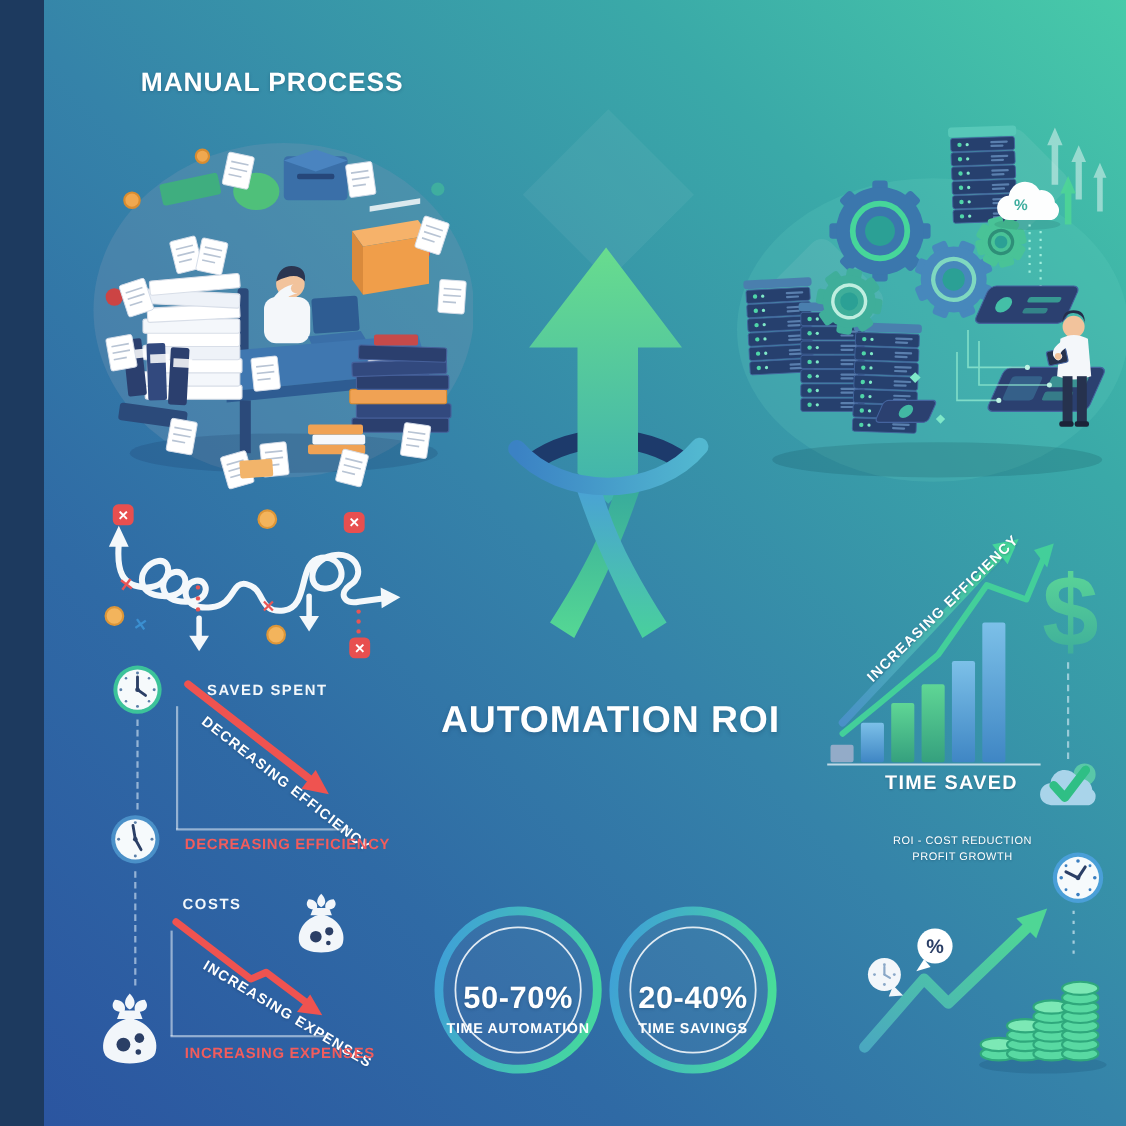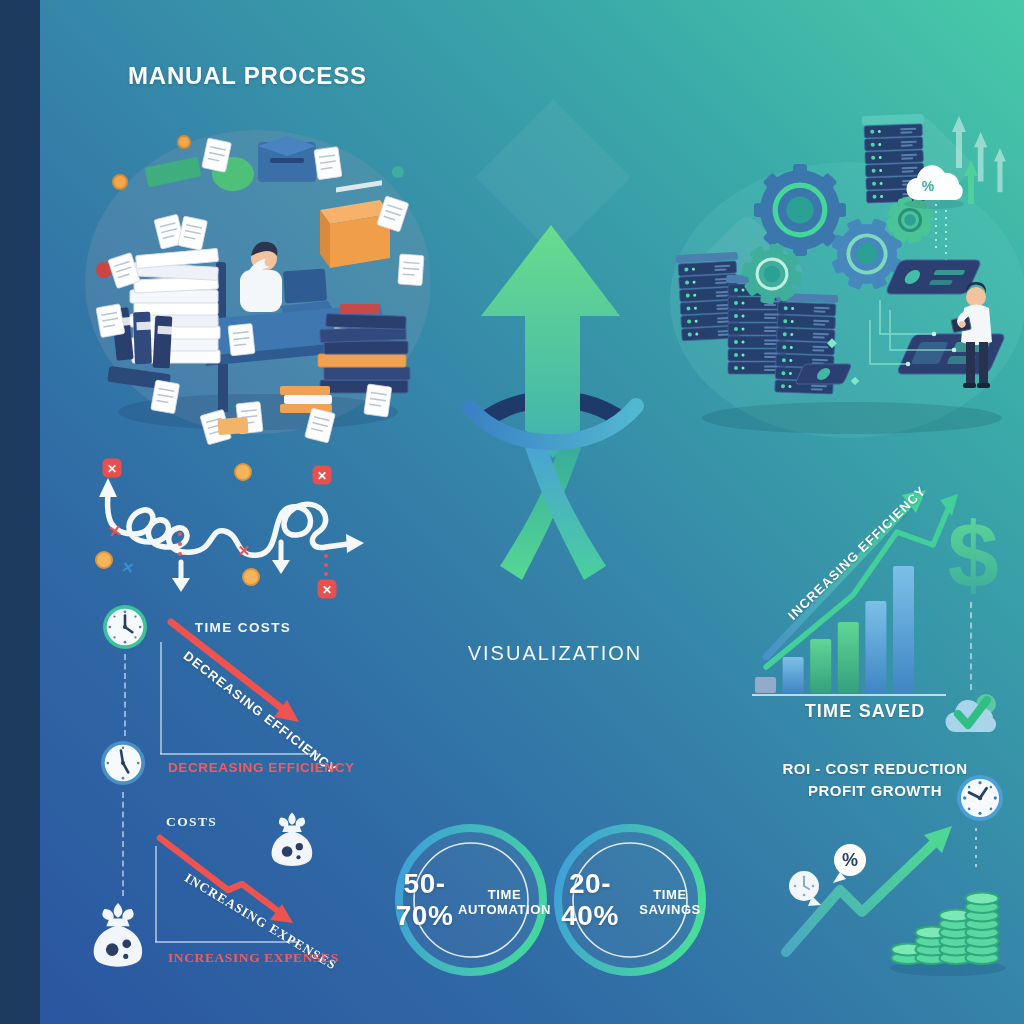--- a/index.html
+++ b/index.html
@@ -17,25 +17,25 @@
   .title-line{font-size:34px;font-weight:700;letter-spacing:.8px;text-shadow:0 2px 4px rgba(15,40,70,.25);}
   .subtitle{font-size:20px;font-weight:400;letter-spacing:2px;color:rgba(255,255,255,.95);margin-top:7px;}
   .chart-title{font-size:13.5px;font-weight:600;letter-spacing:1.4px;color:#f2f7fb;white-space:nowrap;}
   .caption-red{font-size:13.5px;font-weight:700;letter-spacing:.6px;color:#f25c5c;white-space:nowrap;}
   .arrow-label{font-size:13px;font-weight:600;letter-spacing:1.1px;color:#fff;white-space:nowrap;
        text-shadow:0 1px 2px rgba(20,50,90,.35);transform-origin:0 0;}
   .axis{background:rgba(235,243,250,.55);}
   .vdash{width:0;border-left:2px dashed rgba(235,245,255,.55);}
   .stat{width:160px;height:160px;}
   .stat svg{position:absolute;left:0;top:0;}
-  .stat-text{position:absolute;left:0;top:0;width:160px;height:160px;display:flex;
-       flex-direction:row;align-items:center;justify-content:center;text-align:center;}
+  .stat-text{position:absolute;left:0;top:16px;width:160px;height:160px;display:flex;
+       flex-direction:column;align-items:center;justify-content:center;text-align:center;}
   .stat-value{font-size:28px;font-weight:700;letter-spacing:.5px;text-shadow:0 1px 3px rgba(15,40,70,.3);}
   .stat-label{font-size:13px;font-weight:600;letter-spacing:.6px;margin-top:4px;}
-  .roi-block{width:210px;text-align:center;font-size:15px;font-weight:700;letter-spacing:.5px;
+  .roi-block{width:210px;text-align:center;font-size:10px;font-weight:400;letter-spacing:.5px;
        line-height:1.45;text-shadow:0 1px 2px rgba(15,40,70,.3);}
   .time-saved{width:150px;text-align:center;font-size:18px;font-weight:600;letter-spacing:1.2px;
        text-shadow:0 1px 2px rgba(15,40,70,.3);}
   .diamond{width:110px;height:110px;background:rgba(255,255,255,.05);transform:rotate(45deg);}
 </style>
 </head>
 <body>
 
 <div class="canvas">
 
@@ -392,21 +392,21 @@
       <polygon points="215,140 206,126 224,126" fill="#f4f8fb"></polygon>
       <g fill="#e85555">
           <circle cx="260" cy="122" r="2"></circle>
           <circle cx="260" cy="131" r="2"></circle>
           <circle cx="260" cy="140" r="2"></circle>
         </g>
     </g>
   </svg>
 
   <div class="abs" style="left:98px;top:596px;width:240px;height:195px;">
-    <div class="abs chart-title" style="left:0;top:24px;width:210px;text-align:center;">TIME COSTS</div>
+    <div class="abs chart-title" style="left:0;top:24px;width:210px;text-align:center;">SAVED SPENT</div>
     <div class="abs axis" style="left:22px;top:46px;width:2px;height:112px;"></div>
     <div class="abs axis" style="left:22px;top:157px;width:158px;height:2px;"></div>
     <svg class="abs" style="left:0;top:0;" width="240" height="195">
       <line x1="33" y1="26" x2="146" y2="114" stroke="#ef5350" stroke-width="7" stroke-linecap="round"></line>
       <polygon points="161,126 136,121 149,104" fill="#ef5350"></polygon>
     </svg>
     <div class="abs arrow-label" style="left:52px;top:52px;transform:rotate(38deg);">DECREASING EFFICIENCY</div>
     <div class="abs caption-red" style="left:30px;top:164px;">DECREASING EFFICIENCY</div>
   </div>
 
@@ -446,21 +446,21 @@
     <path d="M32,2 C26,8 26,14 32,17 C38,14 38,8 32,2 Z" fill="#f2f6fa"></path>
     <path d="M18,8 C13,14 17,21 27,19 C29,13 25,8 18,8 Z" fill="#f2f6fa"></path>
     <path d="M46,8 C51,14 47,21 37,19 C35,13 39,8 46,8 Z" fill="#f2f6fa"></path>
     <path d="M23,18 h18 l3,8 h-24 z" fill="#f2f6fa"></path>
     <path d="M32,25 C12,29 4,46 8,58 C12,71 52,71 56,58 C60,46 52,29 32,25 Z" fill="#f2f6fa"></path>
     <circle cx="26" cy="50" r="6.5" fill="#2b3f66"></circle>
       <circle cx="41" cy="44" r="4.5" fill="#2b3f66"></circle>
       <circle cx="40" cy="57" r="2.6" fill="#2b3f66"></circle>
   </svg>
 
-  <div class="abs" style="left:112px;top:810px;width:250px;height:162px;font-family:Liberation Serif, serif;">
+  <div class="abs" style="left:112px;top:810px;width:250px;height:162px;">
     <div class="abs chart-title" style="left:14px;top:4px;">COSTS</div>
     <div class="abs axis" style="left:3px;top:36px;width:2px;height:96px;"></div>
     <div class="abs axis" style="left:3px;top:131px;width:144px;height:2px;"></div>
     <svg class="abs" style="left:0;top:0;" width="250" height="162">
       <polyline points="8,28 76,80 90,74 126,101" stroke="#ef5350" stroke-width="6.5" fill="none" stroke-linecap="round" stroke-linejoin="round"></polyline>
       <polygon points="141,113 118,110 130,94" fill="#ef5350"></polygon>
     </svg>
     <div class="abs arrow-label" style="left:38px;top:60px;transform:rotate(31deg);">INCREASING EXPENSES</div>
     <div class="abs caption-red" style="left:16px;top:140px;">INCREASING EXPENSES</div>
   </div>
@@ -469,21 +469,21 @@
     <path d="M18,8 C13,14 17,21 27,19 C29,13 25,8 18,8 Z" fill="#f2f6fa"></path>
     <path d="M46,8 C51,14 47,21 37,19 C35,13 39,8 46,8 Z" fill="#f2f6fa"></path>
     <path d="M23,18 h18 l3,8 h-24 z" fill="#f2f6fa"></path>
     <path d="M32,25 C12,29 4,46 8,58 C12,71 52,71 56,58 C60,46 52,29 32,25 Z" fill="#f2f6fa"></path>
     <circle cx="26" cy="50" r="6.5" fill="#2b3f66"></circle>
       <circle cx="41" cy="44" r="4.5" fill="#2b3f66"></circle>
       <circle cx="40" cy="57" r="2.6" fill="#2b3f66"></circle>
   </svg>
 
   <div class="abs title-block" style="left:325px;top:634px;">
-    <div class="subtitle">VISUALIZATION</div>
+    <div class="title-line">AUTOMATION ROI</div>
   </div>
 
   <div class="abs stat" style="left:351px;top:820px;">
     <svg width="160" height="160">
       <defs>
           <linearGradient id="ring1" x1="0" y1="0.2" x2="1" y2="0.5">
         <stop offset="0" stop-color="#3f9fd8"></stop>
             <stop offset="1" stop-color="#45d6a0"></stop>
           </linearGradient>
         </defs>

